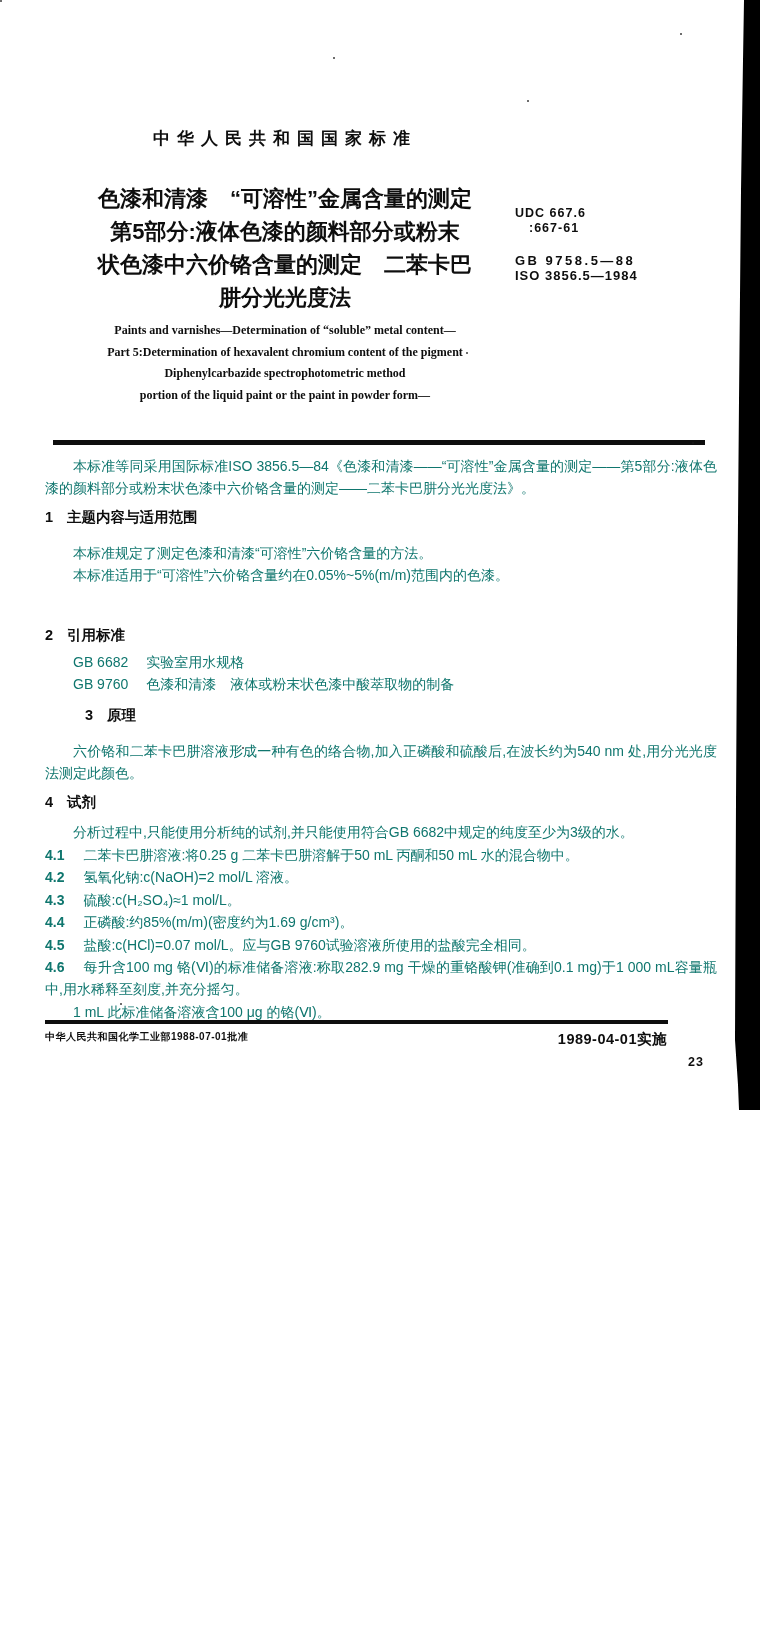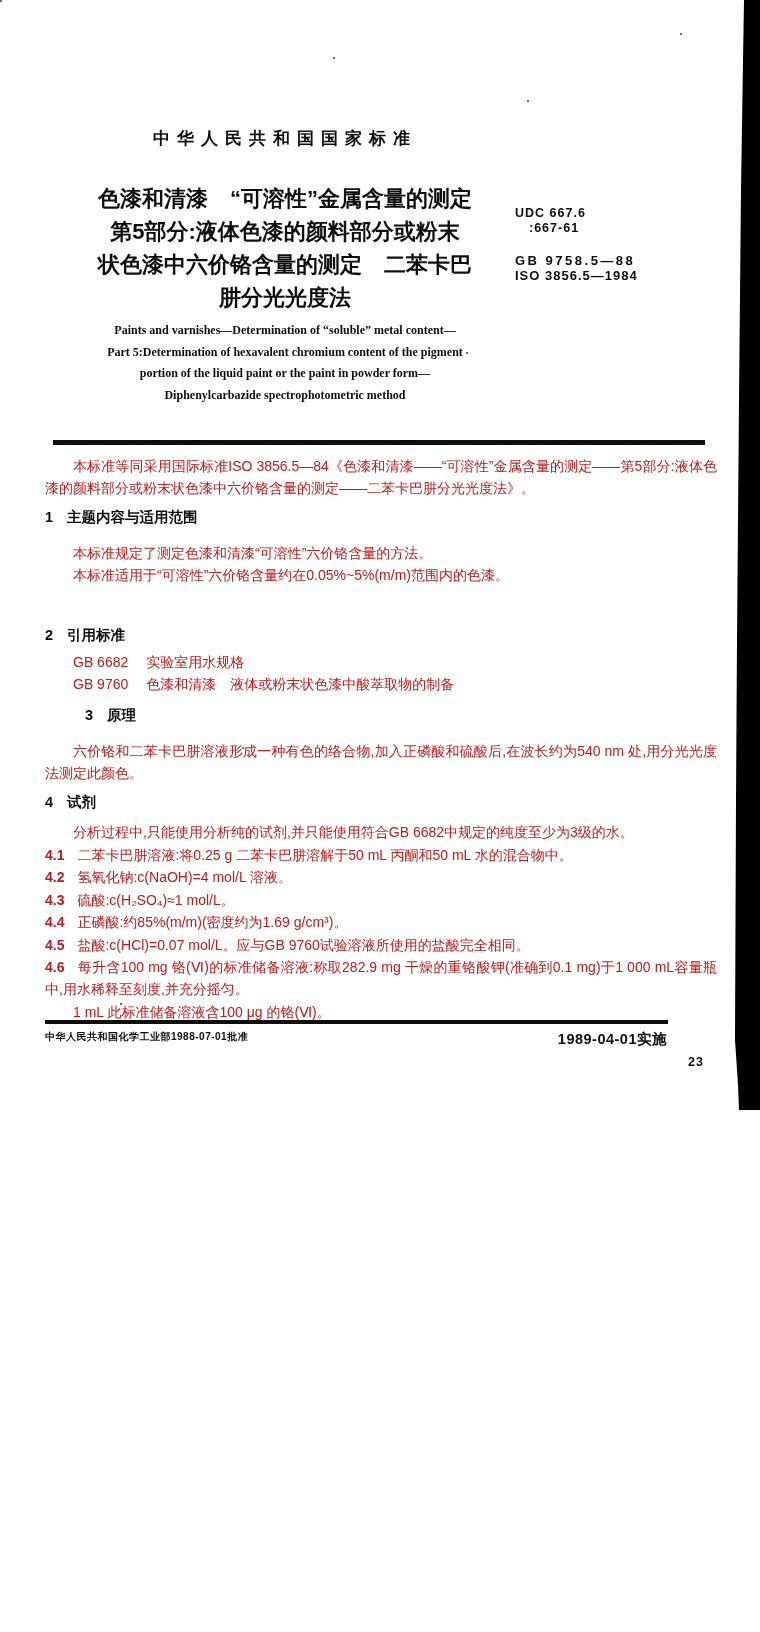--- a/index.html
+++ b/index.html
@@ -19,37 +19,37 @@
   .codes .udc2{margin-left:14px;}
   .codes .gb{margin-top:17px;font-size:13px;letter-spacing:2.5px;}
   .codes .iso{font-size:13px;letter-spacing:1px;}
   .etitle{top:320px;left:0;width:570px;text-align:center;
     font-family:"Liberation Serif","DejaVu Serif",serif;
     font-weight:700;font-size:12px;line-height:21.5px;}
   
   .rule-top{top:440px;left:53px;width:652px;height:5px;background:#0e0e0e;}
   .rule-bottom{top:1020px;left:45px;width:623px;height:4px;background:#0e0e0e;}
   
-  .bodytext{font-size:14px;line-height:22.3px;text-align:justify;color:#b91c1c;}
+  .bodytext{font-size:14px;line-height:22.3px;text-align:justify;color:#0f766e;}
   .intro{top:455px;left:45px;width:672px;}
   .indent{text-indent:2em;}
   p{margin:0;}
   h2{margin:0;font-size:14.5px;font-weight:700;line-height:18px;}
   h2 .sec-no{display:inline-block;margin-right:14px;font-weight:700;}
   .sec1h{top:508px;left:45px;}
   .sec1b{top:542px;left:45px;width:672px;}
   .sec2h{top:626px;left:45px;}
   .sec2b{top:651px;left:45px;width:672px;padding-left:28px;box-sizing:border-box;text-align:left;}
   .ref-code{display:inline-block;margin-right:18px;}
   .sec3h{top:706px;left:45px;margin-left:40px;}
   .sec3b{top:740px;left:45px;width:672px;}
   .sec4h{top:749px;left:45px;margin-top:44px;}
   .sec4intro{top:821px;left:45px;width:672px;}
   .sec4items{top:844px;left:45px;width:672px;line-height:22.4px;}
-  .item-no{display:inline-block;margin-right:13px;font-weight:700;}
+  .item-no{display:inline-block;margin-right:19px;font-weight:700;}
   
   .footer-left{top:1030px;left:45px;font-size:10px;font-weight:700;letter-spacing:0.5px;}
   .footer-right{top:1030px;left:430px;width:237px;text-align:right;
     font-size:14.5px;font-weight:700;letter-spacing:0.5px;}
   .pagenum{top:1055px;left:688px;font-size:12.5px;font-weight:700;letter-spacing:1px;}
   
   .edge-bar{top:0;left:733px;width:27px;height:1110px;background:#000;
     clip-path:polygon(11px 0,27px 0,27px 1110px,6px 1110px,5px 1085px,2px 1040px,
       3px 800px,4px 640px,6px 400px,8px 190px,10px 60px);}
   .speck{position:absolute;width:2px;height:2px;background:#1a1a1a;border-radius:50%;opacity:.85;}
@@ -69,22 +69,22 @@
 <div class="abs codes">
   <div>UDC 667.6</div>
   <div class="udc2">:667-61</div>
   <div class="gb">GB 9758.5—88</div>
   <div class="iso">ISO 3856.5—1984</div>
 </div>
 
 <div class="abs etitle">
   <div>Paints and varnishes—Determination of “soluble” metal content—</div>
   <div>Part 5:Determination of hexavalent chromium content of the pigment</div>
+  <div>Diphenylcarbazide spectrophotometric method</div>
   <div>portion of the liquid paint or the paint in powder form—</div>
-  <div>Diphenylcarbazide spectrophotometric method</div>
 </div>
 
 <div class="abs rule-top"></div>
 
 <div class="abs bodytext intro indent">本标准等同采用国际标准ISO 3856.5—84《色漆和清漆——“可溶性”金属含量的测定——第5部分:液体色漆的颜料部分或粉末状色漆中六价铬含量的测定——二苯卡巴肼分光光度法》。</div>
 
 <h2 class="abs sec1h">
   <span class="sec-no">1</span><span>主题内容与适用范围</span>
 </h2>
 <div class="abs bodytext sec1b">
@@ -108,21 +108,21 @@
 </div>
 
 <h2 class="abs sec4h">
   <span class="sec-no">4</span><span>试剂</span>
 </h2>
 <div class="abs bodytext sec4intro">
   <p class="indent">分析过程中,只能使用分析纯的试剂,并只能使用符合GB 6682中规定的纯度至少为3级的水。</p>
 </div>
 <div class="abs bodytext sec4items">
   <p><span class="item-no">4.1</span><span>二苯卡巴肼溶液:将0.25 g 二苯卡巴肼溶解于50 mL 丙酮和50 mL 水的混合物中。</span></p>
-  <p><span class="item-no">4.2</span><span>氢氧化钠:c(NaOH)=4 mol/L 溶液。</span></p>
+  <p><span class="item-no">4.2</span><span>氢氧化钠:c(NaOH)=2 mol/L 溶液。</span></p>
   <p><span class="item-no">4.3</span><span>硫酸:c(H₂SO₄)≈1 mol/L。</span></p>
   <p><span class="item-no">4.4</span><span>正磷酸:约85%(m/m)(密度约为1.69 g/cm³)。</span></p>
   <p><span class="item-no">4.5</span><span>盐酸:c(HCl)=0.07 mol/L。应与GB 9760试验溶液所使用的盐酸完全相同。</span></p>
   <p><span class="item-no">4.6</span><span>每升含100 mg 铬(Ⅵ)的标准储备溶液:称取282.9 mg 干燥的重铬酸钾(准确到0.1 mg)于1 000 mL容量瓶中,用水稀释至刻度,并充分摇匀。</span></p>
   <p class="indent">1 mL 此标准储备溶液含100 μg 的铬(Ⅵ)。</p>
 </div>
 
 <div class="abs rule-bottom"></div>
 <div class="abs footer-left">中华人民共和国化学工业部1988-07-01批准</div>
 <div class="abs footer-right">1989-04-01实施</div>

